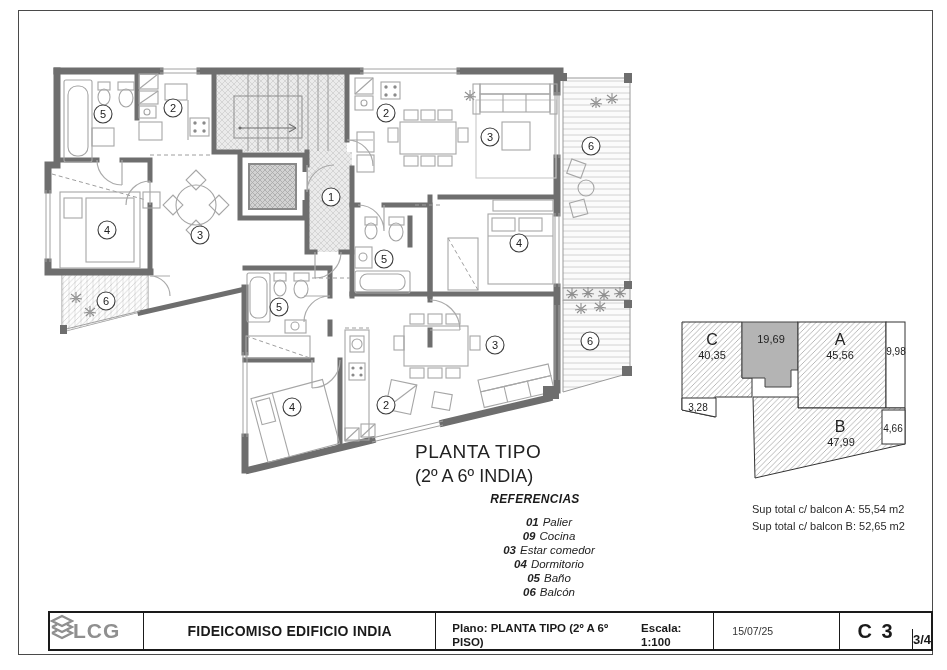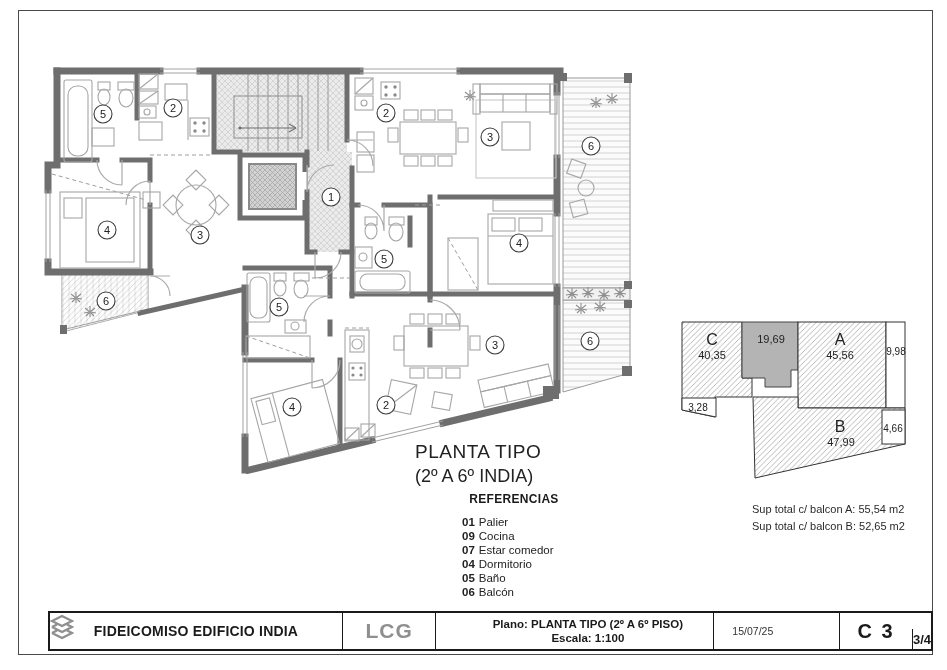--- a/index.html
+++ b/index.html
@@ -5,37 +5,37 @@
   html,body{margin:0;padding:0;background:#fff;}
   .sheet{position:relative;width:947px;height:670px;background:#fff;overflow:hidden;
          font-family:"Liberation Sans",sans-serif;color:#1a1a1a;}
   .frame{position:absolute;left:18px;top:10px;width:913px;height:643px;border:1px solid #4a4a4a;}
   svg{position:absolute;left:0;top:0;}
   
   .plan-title{position:absolute;left:415px;top:441px;width:200px;text-align:left;}
   .plan-title .l1{font-size:19px;letter-spacing:.5px;color:#222;}
   .plan-title .l2{font-size:18px;color:#222;margin-top:3px;}
   
-  .refs{position:absolute;left:434px;top:492px;width:160px;}
+  .refs{position:absolute;left:455px;top:492px;width:160px;font-style:italic;}
   .refs .head{font-size:12px;font-weight:bold;text-align:center;letter-spacing:.3px;}
   .refs .list{margin-top:9px;padding-left:28px;}
-  .refs .row{font-size:11.5px;line-height:14px;color:#222;}
+  .refs .row{font-size:11.5px;line-height:14px;color:#222;text-align:center;}
   .refs .row b{font-weight:bold;margin-right:4px;}
   
   .totals{position:absolute;left:752px;top:501px;}
   .totals .row{font-size:11px;line-height:17px;color:#2a2a2a;white-space:nowrap;}
   
   .tblock{position:absolute;left:48px;top:611px;width:885px;height:40px;border:2px solid #1a1a1a;
           display:flex;align-items:stretch;box-sizing:border-box;background:#fff;}
   .cell{display:flex;align-items:center;justify-content:center;box-sizing:border-box;}
   .cell+.cell{border-left:1.5px solid #1a1a1a;}
   .c-logo{width:96px;gap:4px;}
   .c-logo .lcg{font-size:21px;font-weight:bold;color:#8f8f8f;letter-spacing:1px;}
   .c-project{width:301px;font-size:14px;font-weight:bold;letter-spacing:.2px;}
-  .c-plano{width:286px;flex-direction:column;align-items:center;justify-content:center;padding-left:26px;}
+  .c-plano{width:286px;flex-direction:row;align-items:flex-end;justify-content:center;padding-left:16px;}
   .c-plano div{font-size:11.5px;font-weight:bold;line-height:14px;}
   .c-date{width:80px;font-size:10.5px;color:#333;}
   .c-code{width:75px;font-size:20px;font-weight:bold;letter-spacing:2px;margin-left:48px;}
   .c-page{flex:1;font-size:13px;font-weight:bold;margin-top:16px;}
 </style>
 </head>
 <body>
 
 <div class="sheet">
   <div class="frame"></div>
@@ -461,44 +461,44 @@
   <div class="plan-title">
     <div class="l1">PLANTA TIPO</div>
     <div class="l2">(2º A 6º INDIA)</div>
   </div>
 
   <div class="refs">
     <div class="head">REFERENCIAS</div>
     <div class="list">
       <div class="row"><b>01</b><span>Palier</span></div>
       <div class="row"><b>09</b><span>Cocina</span></div>
-      <div class="row"><b>07</b><span>Estar comedor</span></div>
+      <div class="row"><b>03</b><span>Estar comedor</span></div>
       <div class="row"><b>04</b><span>Dormitorio</span></div>
       <div class="row"><b>05</b><span>Baño</span></div>
       <div class="row"><b>06</b><span>Balcón</span></div>
     </div>
   </div>
 
   <div class="totals">
     <div class="row">Sup total c/ balcon A:  55,54 m2</div>
     <div class="row">Sup total c/ balcon B:  52,65 m2</div>
   </div>
 
   <div class="tblock">
-    <div class="cell c-project">FIDEICOMISO EDIFICIO INDIA</div>
     <div class="cell c-logo">
       <svg width="24" height="28" viewBox="0 0 24 28">
         <g fill="none" stroke="#8f8f8f" stroke-width="2.4">
           <path d="M2,8 L12,3 L22,8 L12,13 Z"></path>
           <path d="M2,14 L7,11.5 M17,11.5 L22,14 L12,19 L2,14"></path>
           <path d="M2,20 L7,17.5 M17,17.5 L22,20 L12,25 L2,20"></path>
         </g>
       </svg>
       <span class="lcg">LCG</span>
     </div>
+    <div class="cell c-project">FIDEICOMISO EDIFICIO INDIA</div>
     <div class="cell c-plano">
       <div>Plano: PLANTA TIPO (2º A 6º PISO)</div>
       <div>Escala: 1:100</div>
     </div>
     <div class="cell c-date">15/07/25</div>
     <div class="cell c-code">C 3</div>
     <div class="cell c-page">3/4</div>
   </div>
 </div>
 

